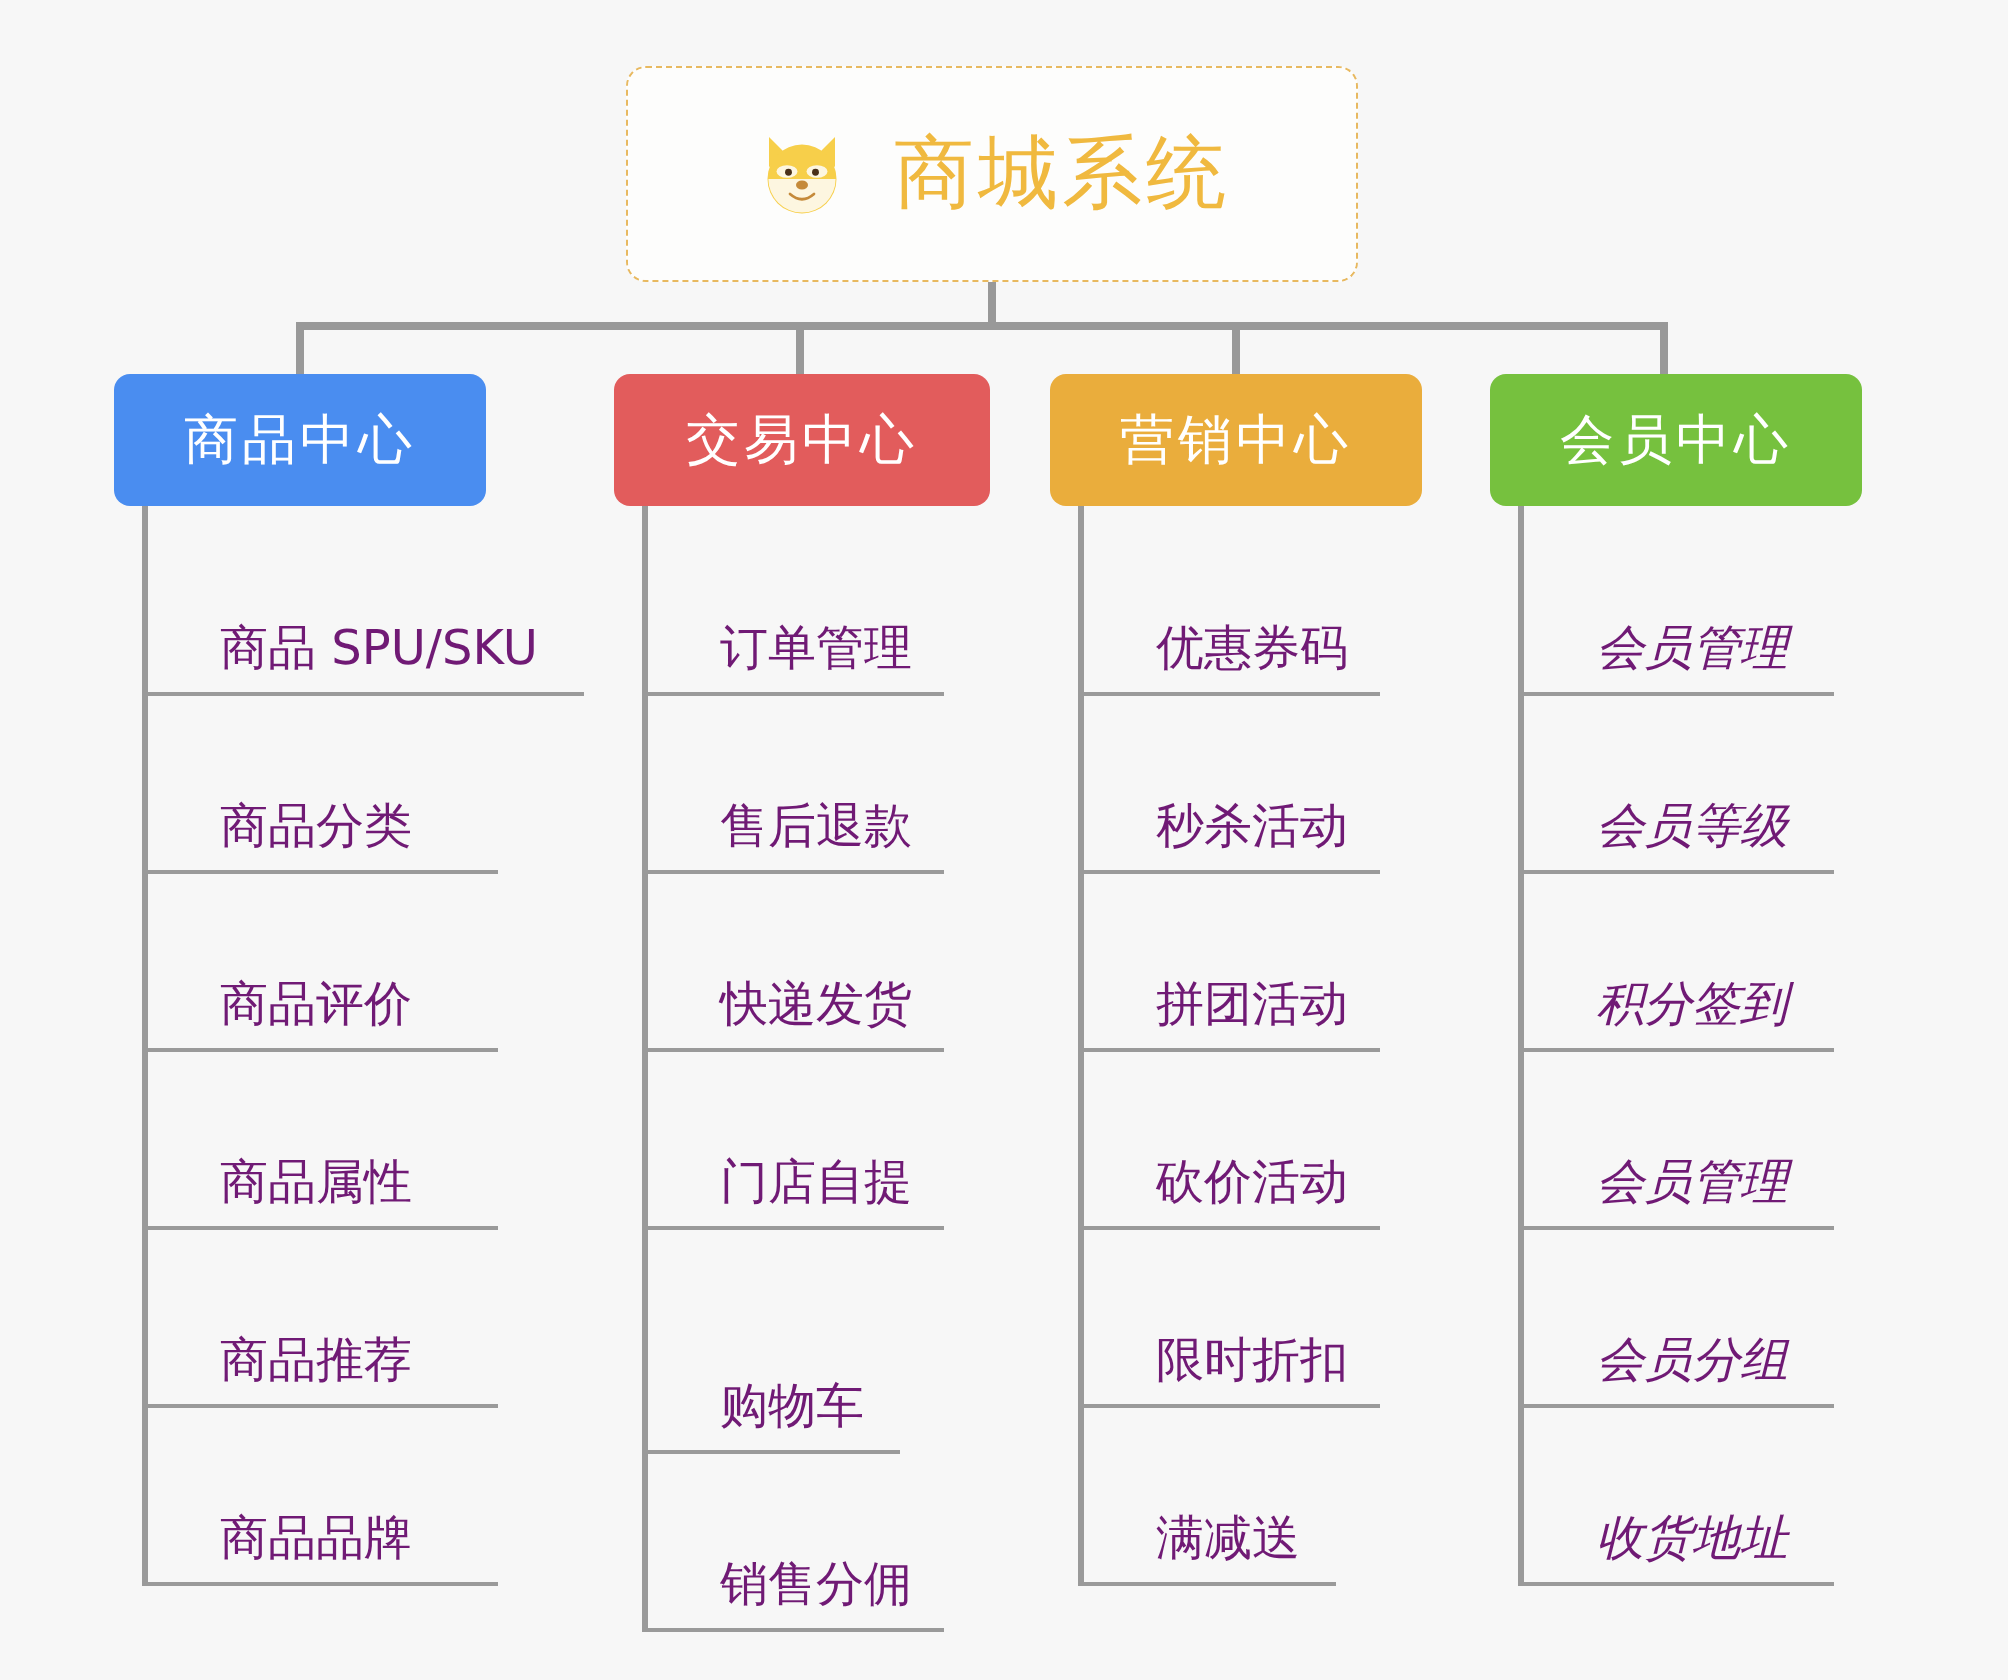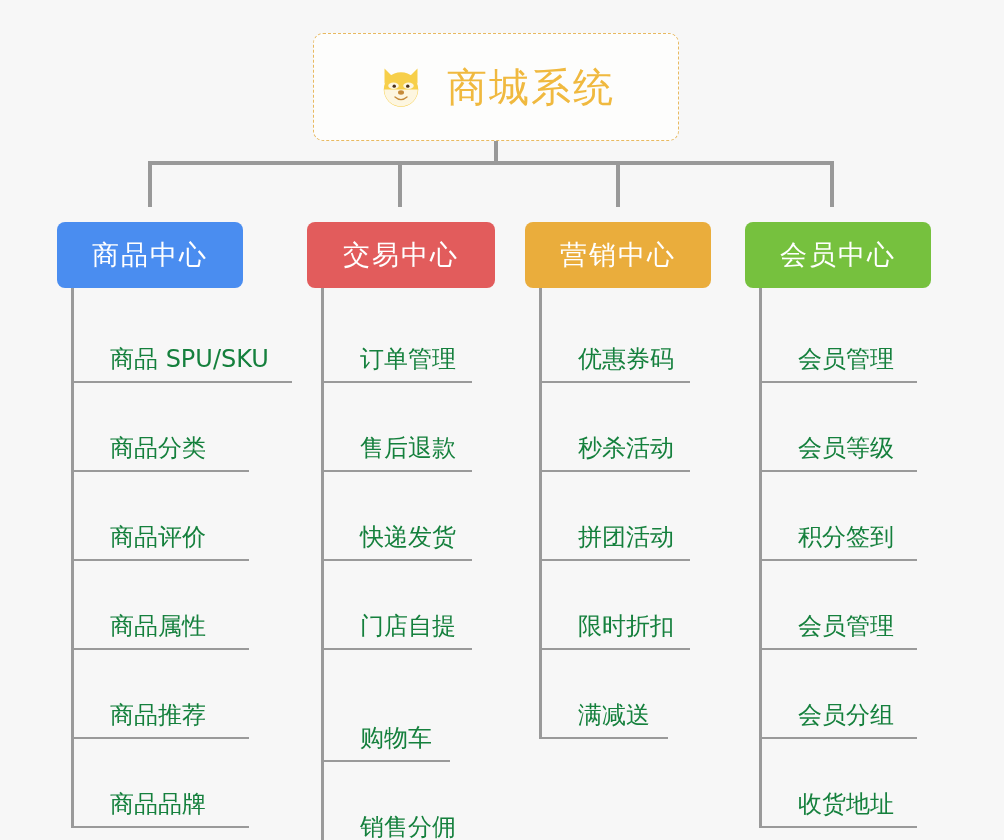--- a/index.html
+++ b/index.html
@@ -74,21 +74,21 @@
     height: 46px;
   }
   .conn-drop.d0 { left: 148px; }
   .conn-drop.d1 { left: 398px; }
   .conn-drop.d2 { left: 616px; }
   .conn-drop.d3 { left: 830px; }
 
   
   .column {
     position: absolute;
-    top: 222px;
+    top: 187px;
   }
   .column.c0 { left: 57px;  width: 250px; }
   .column.c1 { left: 307px; width: 220px; }
   .column.c2 { left: 525px; width: 220px; }
   .column.c3 { left: 745px; width: 220px; }
 
   .cat-header {
     height: 66px;
     border-radius: 8px;
     display: flex;
@@ -116,29 +116,29 @@
     position: relative;
     height: 89px;
     box-sizing: border-box;
     display: flex;
     align-items: flex-end;
     border-bottom: 2px solid #9a9a9a;
   }
   .column.c0 .leaf-item { width: 218px; }
   .column.c1 .leaf-item { width: 148px; }
   .column.c2 .leaf-item { width: 148px; }
-  .column.c3 .leaf-item { width: 155px; }
+  .column.c3 .leaf-item { width: 155px; font-style: italic; }
   .column.c0 .leaf-item.narrow { width: 175px; }
   .column.c1 .leaf-item.narrow { width: 126px; margin-top: 23px; }
   .column.c2 .leaf-item.narrow { width: 126px; }
 
   .leaf-label {
     padding: 0 0 6px 36px;
     font-size: 24px;
-    color: #15803d;
+    color: #701a75;
     white-space: nowrap;
     font-family: "DejaVu Sans", "Liberation Sans", sans-serif;
   }
 </style>
 </head>
 <body>
 
 <div id="mindmap">
 
   <div class="root-node">
@@ -226,20 +226,23 @@
       <div class="leaf-item">
           <span class="leaf-label">优惠券码</span>
         </div>
       <div class="leaf-item">
           <span class="leaf-label">秒杀活动</span>
         </div>
       <div class="leaf-item">
           <span class="leaf-label">拼团活动</span>
         </div>
       <div class="leaf-item">
+          <span class="leaf-label">砍价活动</span>
+        </div>
+      <div class="leaf-item">
           <span class="leaf-label">限时折扣</span>
         </div>
       <div class="leaf-item narrow">
           <span class="leaf-label">满减送</span>
         </div>
     </div>
   </div>
 
   <div class="column c3">
     <div class="cat-header" style="background:#76c13e">

